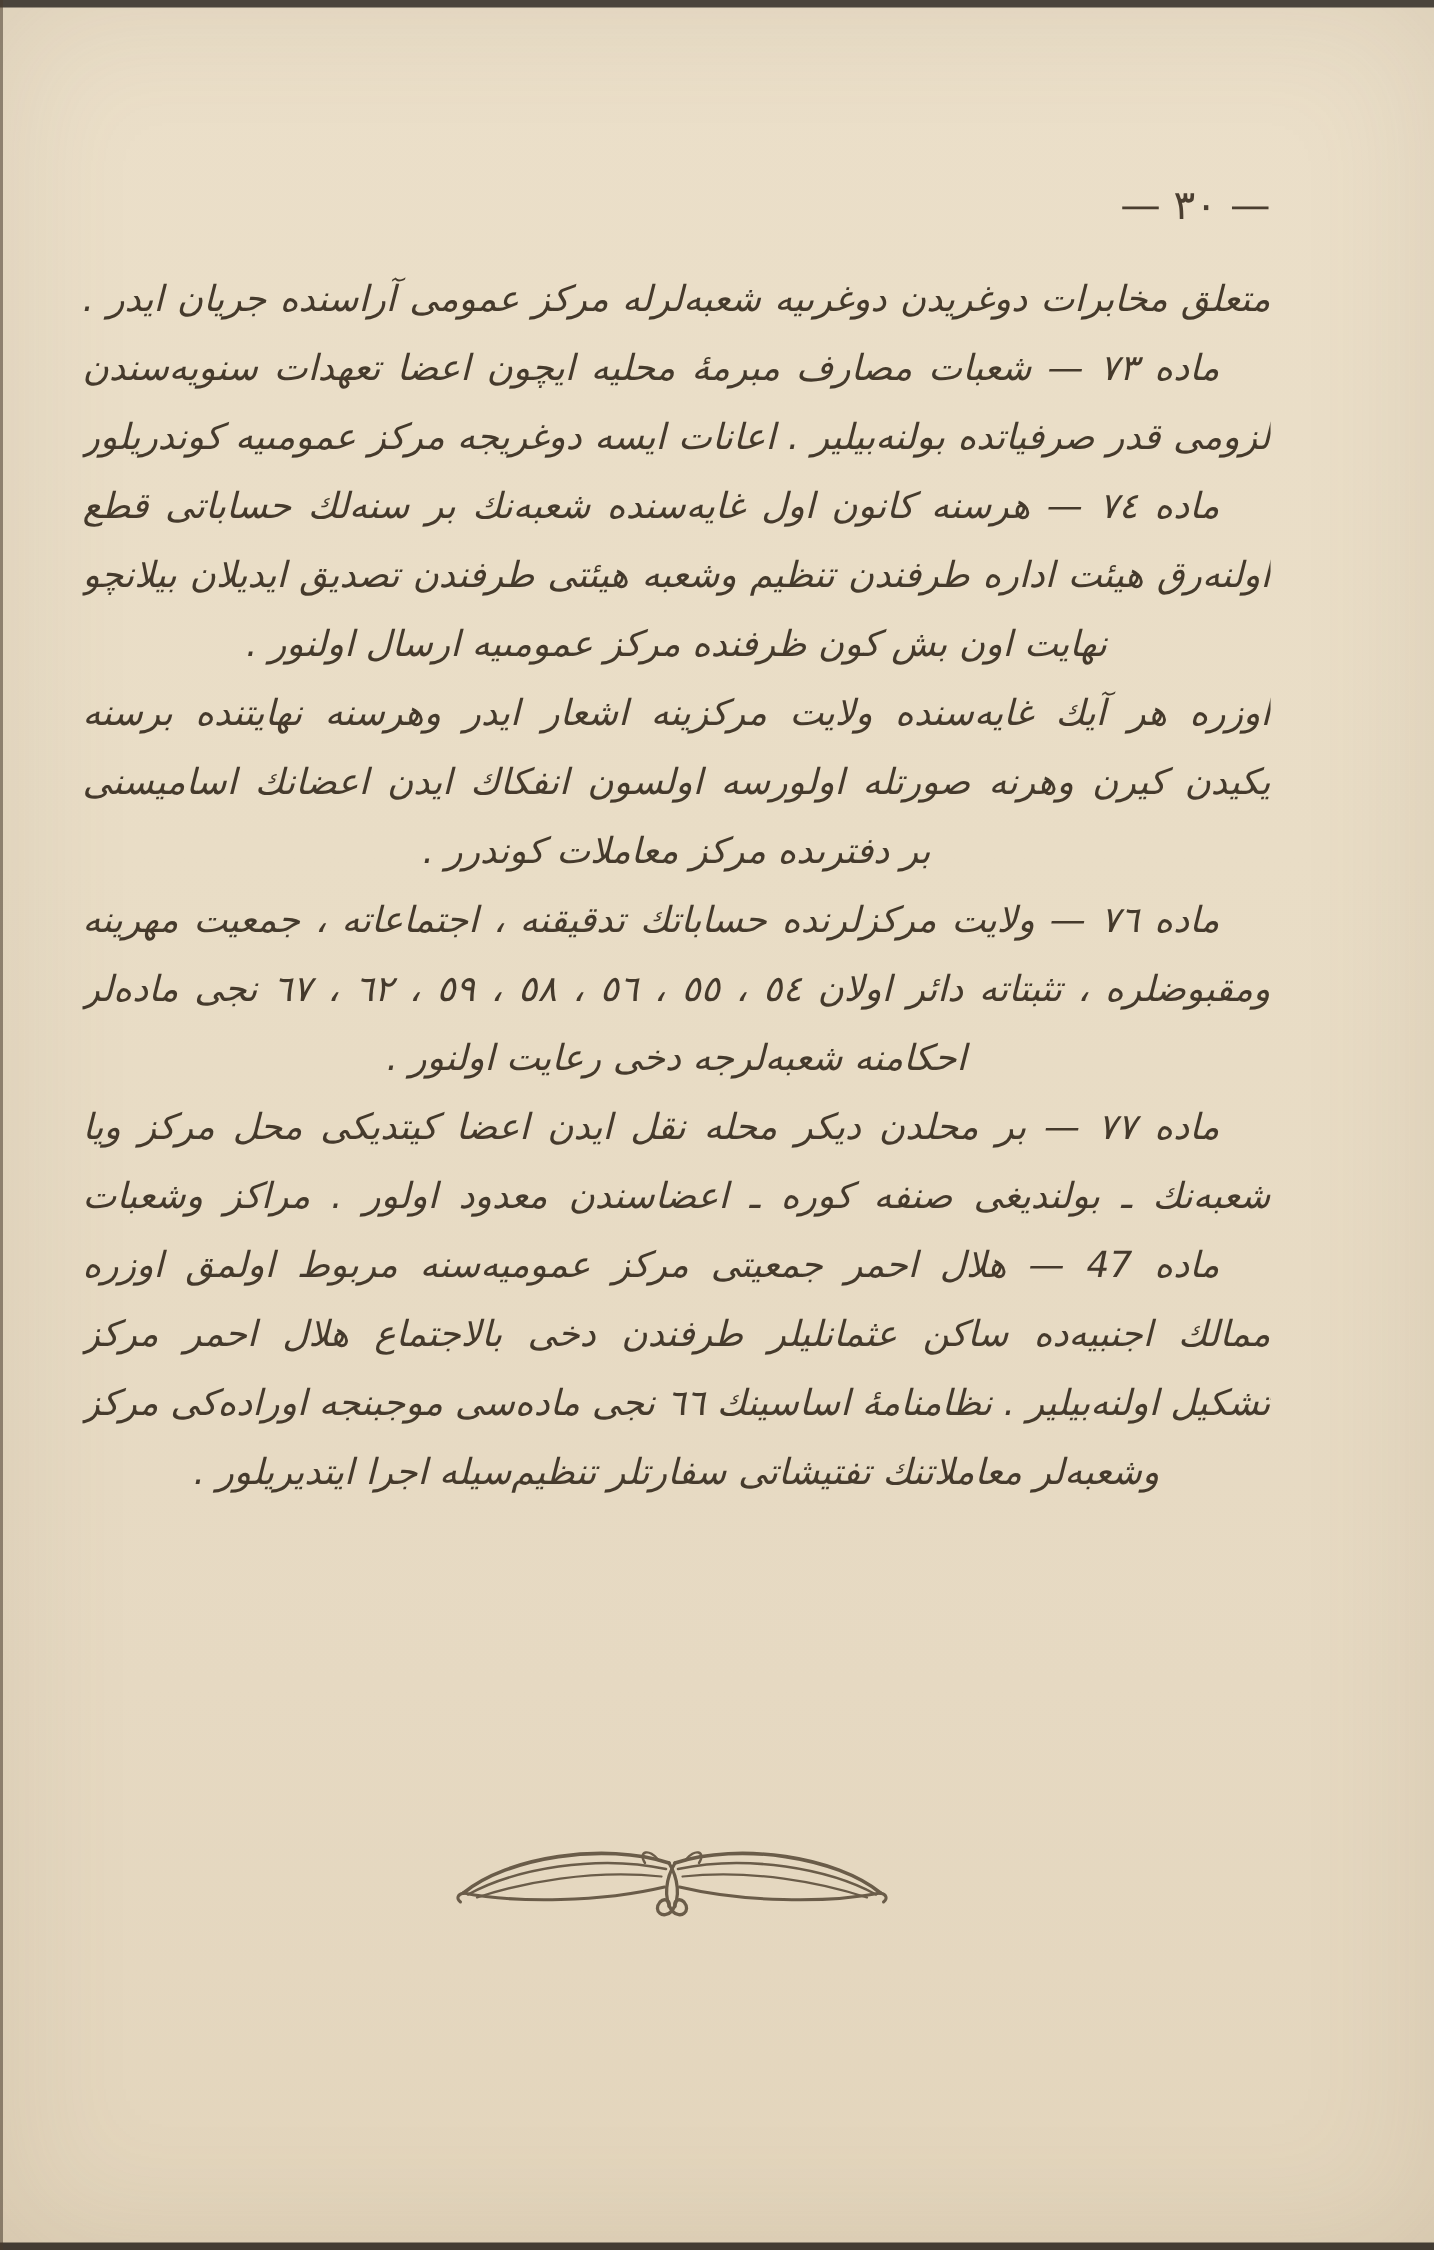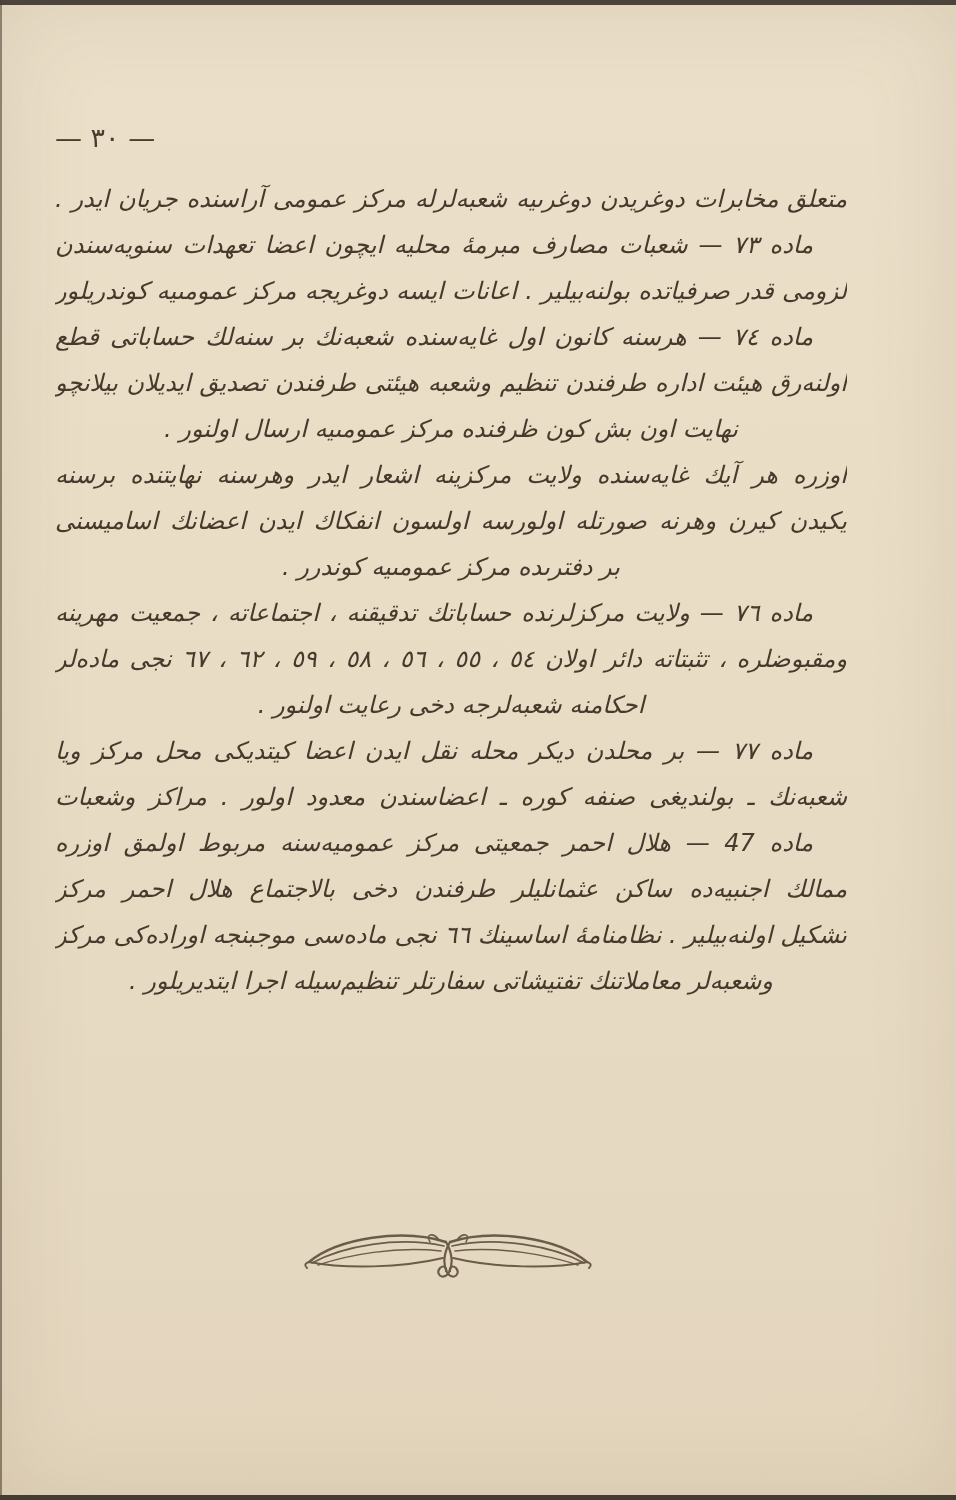--- a/index.html
+++ b/index.html
@@ -11,21 +11,21 @@
   .page{
     position:absolute;inset:0;
     background:linear-gradient(180deg,#ebdfc9 0%,#e9ddc6 38%,#e6d9c2 75%,#e3d5bc 100%);
     box-shadow:inset 0 0 90px rgba(122,100,68,0.14);
   }
   .edge-top{position:absolute;top:0;left:0;right:0;height:5px;background:#4a443c;}
   .edge-bottom{position:absolute;bottom:0;left:0;right:0;height:5px;background:#433c33;}
   .edge-left{position:absolute;top:0;bottom:0;left:0;width:2px;background:rgba(72,60,46,0.55);}
   .page-number{
     position:absolute;top:120px;left:55px;width:792px;
-    text-align:left;font-size:27px;line-height:36px;
+    text-align:right;font-size:27px;line-height:36px;
     color:#4a3e30;letter-spacing:3px;
   }
   .text-block{
     position:absolute;top:176px;left:55px;width:792px;
     color:#453a2c;font-size:24px;font-style:italic;
   }
   .line{
     direction:rtl;unicode-bidi:embed;
     height:46px;line-height:46px;overflow:hidden;
     text-align:center;white-space:normal;
@@ -47,21 +47,21 @@
 
   <div class="text-block" id="text-block">
       <div class="line just"><span>متعلق مخابرات دوغريدن دوغرىيه شعبه‌لرله مركز عمومى آراسنده جريان ايدر .</span></div>
       <div class="line indent just"><span>ماده ٧٣ — شعبات مصارف مبرمهٔ محليه ايچون اعضا تعهدات سنويه‌سندن</span></div>
       <div class="line just"><span>لزومى قدر صرفياتده بولنه‌بيلير . اعانات ايسه دوغريجه مركز عمومىيه كوندريلور .</span></div>
       <div class="line indent just"><span>ماده ٧٤ — هرسنه كانون اول غايه‌سنده شعبه‌نك بر سنه‌لك حساباتى قطع</span></div>
       <div class="line just"><span>اولنه‌رق هيئت اداره طرفندن تنظيم وشعبه هيئتى طرفندن تصديق ايديلان بيلانچو</span></div>
       <div class="line"><span>نهايت اون بش كون ظرفنده مركز عمومىيه ارسال اولنور .</span></div>
       <div class="line just"><span>اوزره هر آيك غايه‌سنده ولايت مركزينه اشعار ايدر وهرسنه نهايتنده برسنه ظرفنده</span></div>
       <div class="line just"><span>يكيدن كيرن وهرنه صورتله اولورسه اولسون انفكاك ايدن اعضانك اساميسنى ناطق</span></div>
-      <div class="line"><span>بر دفترىده مركز عمومىيه كوندرر .</span></div>
+      <div class="line"><span>بر دفترىده مركز معاملات كوندرر .</span></div>
       <div class="line indent just"><span>ماده ٧٦ — ولايت مركزلرنده حساباتك تدقيقنه ، اجتماعاته ، جمعيت مهرينه</span></div>
       <div class="line just"><span>ومقبوضلره ، تثبتاته دائر اولان ٥٤ ، ٥٥ ، ٥٦ ، ٥٨ ، ٥٩ ، ٦٢ ، ٦٧ نجى ماده‌لر</span></div>
       <div class="line"><span>احكامنه شعبه‌لرجه دخى رعايت اولنور .</span></div>
       <div class="line indent just"><span>ماده ٧٧ — بر محلدن ديكر محله نقل ايدن اعضا كيتديكى محل مركز ويا</span></div>
       <div class="line just"><span>شعبه‌نك ـ بولنديغى صنفه كوره ـ اعضاسندن معدود اولور . مراكز وشعبات</span></div>
       <div class="line indent just"><span>ماده 47 — هلال احمر جمعيتى مركز عموميه‌سنه مربوط اولمق اوزره</span></div>
       <div class="line just"><span>ممالك اجنبيه‌ده ساكن عثمانليلر طرفندن دخى بالاجتماع هلال احمر مركز وشعبه‌لرى</span></div>
       <div class="line just"><span>تشكيل اولنه‌بيلير . نظامنامهٔ اساسينك ٦٦ نجى ماده‌سى موجبنجه اوراده‌كى مركز</span></div>
       <div class="line"><span>وشعبه‌لر معاملاتنك تفتيشاتى سفارتلر تنظيم‌سيله اجرا ايتديريلور .</span></div>
     </div>

